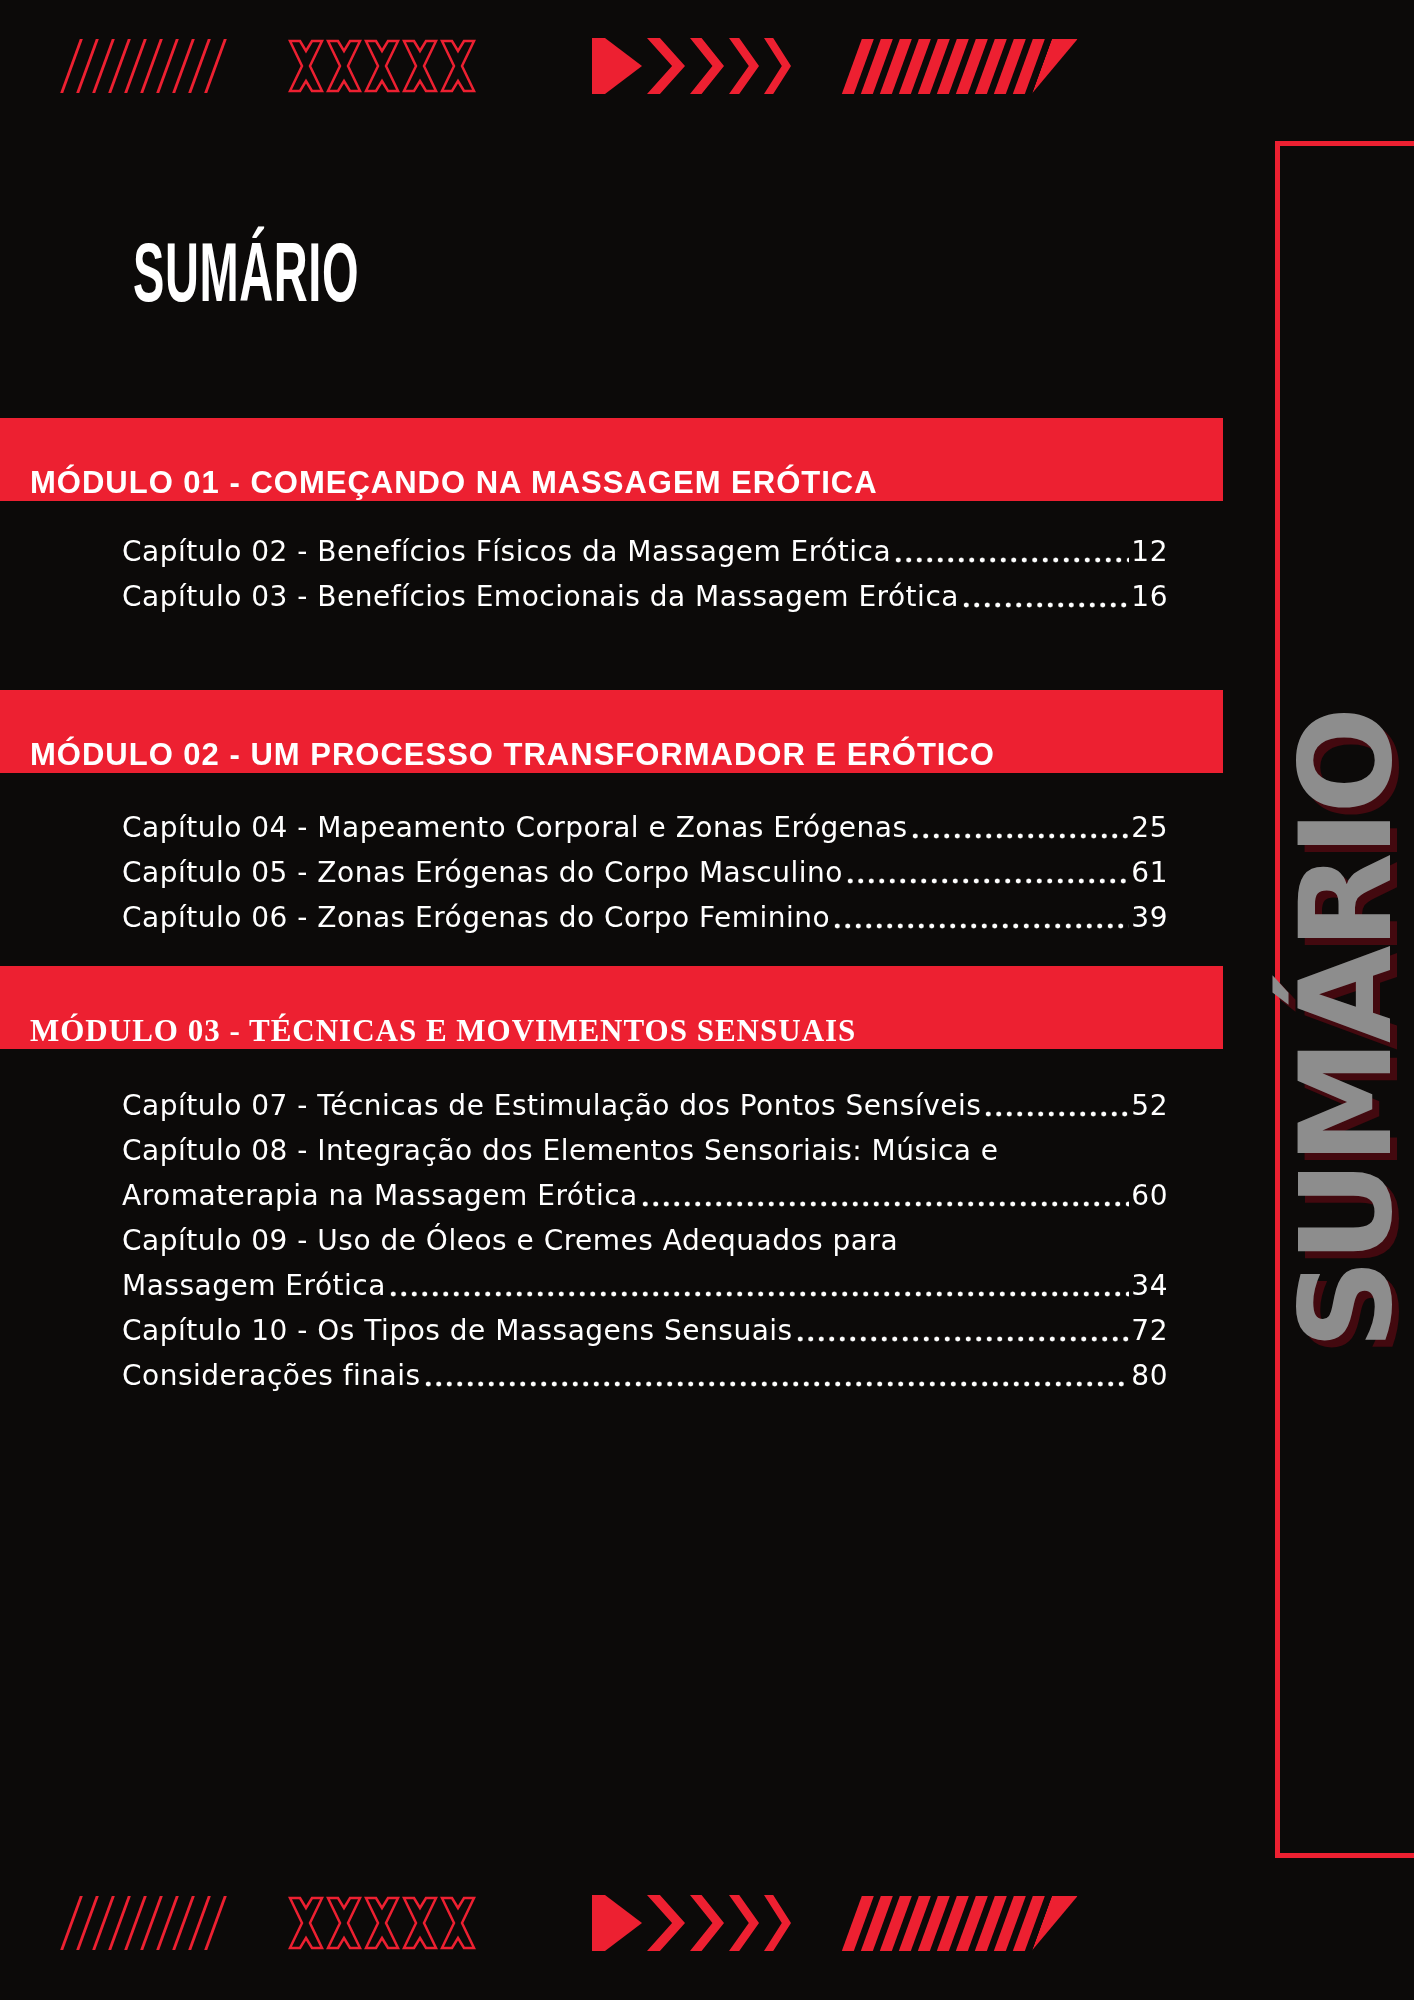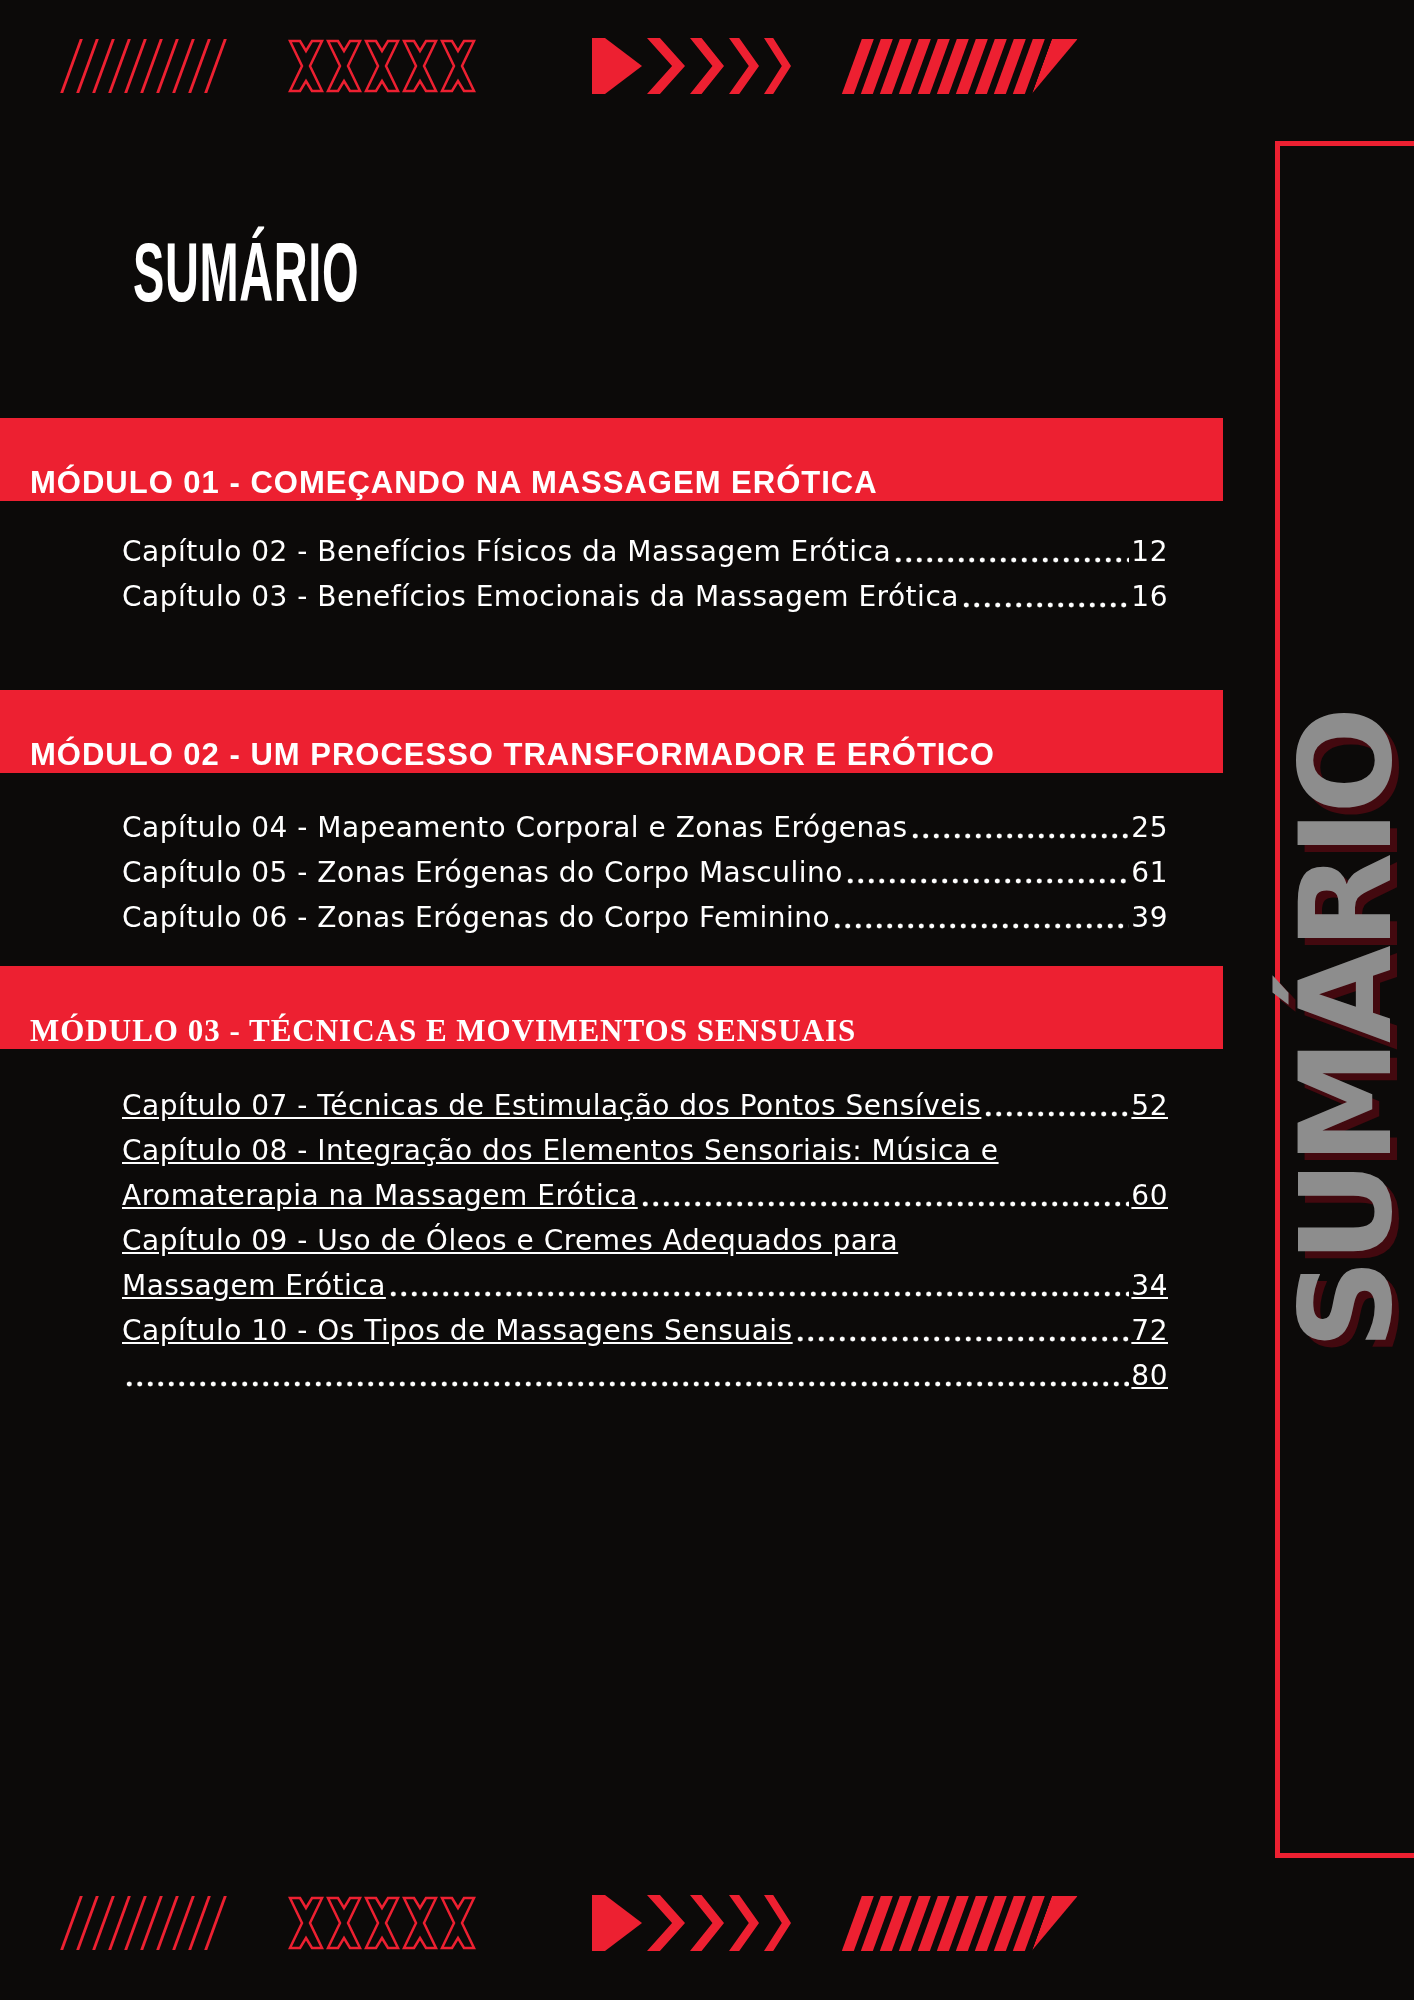--- a/index.html
+++ b/index.html
@@ -49,21 +49,21 @@
   .module-bar{
     position:absolute;left:0;width:1223px;height:83px;background:#ed2031;
     display:flex;align-items:flex-end;padding-left:30px;box-sizing:border-box;
     font-family:"Liberation Sans",sans-serif;font-weight:700;
     font-size:31px;letter-spacing:1px;color:#ffffff;white-space:nowrap;
   }
   .bar-1{top:418px;} .bar-2{top:690px;} .bar-3{top:966px;font-family:Liberation Serif, serif;}
 
   
   .toc-list{position:absolute;left:122px;width:1046px;}
-  .list-1{top:529px;} .list-2{top:805px;} .list-3{top:1083px;text-decoration:underline;}
+  .list-1{top:529px;} .list-2{top:805px;} .list-3{top:1083px;}
   .row{display:flex;height:45px;font-size:28px;letter-spacing:0.5px;color:#ffffff;}
   .row .t{line-height:45px;white-space:nowrap;flex:0 0 auto;}
   .row .leader{
     flex:1 1 auto;min-width:14px;align-self:flex-end;height:8px;margin:0 2px 10px 2px;
     background-image:radial-gradient(circle,#ffffff 2.1px,rgba(0,0,0,0) 2.8px);
     background-size:10.5px 8px;background-repeat:repeat-x;background-position:left center;
   }
   .row .pg{line-height:45px;flex:0 0 auto;}
 
   
@@ -204,20 +204,21 @@
       <span class="t">Massagem Erótica</span>
       <span class="leader"></span>
       <span class="pg">34</span>
     </div>
     <div class="row">
       <span class="t">Capítulo 10 - Os Tipos de Massagens Sensuais</span>
       <span class="leader"></span>
       <span class="pg">72</span>
     </div>
     <div class="row">
+      <span class="t">Considerações finais</span>
       <span class="leader"></span>
       <span class="pg">80</span>
     </div>
   </div>
 
   <div class="deco-strip strip-bottom">
     <div class="deco-group g-thin pos-thin">
       <span></span>
         <span></span>
         <span></span>

